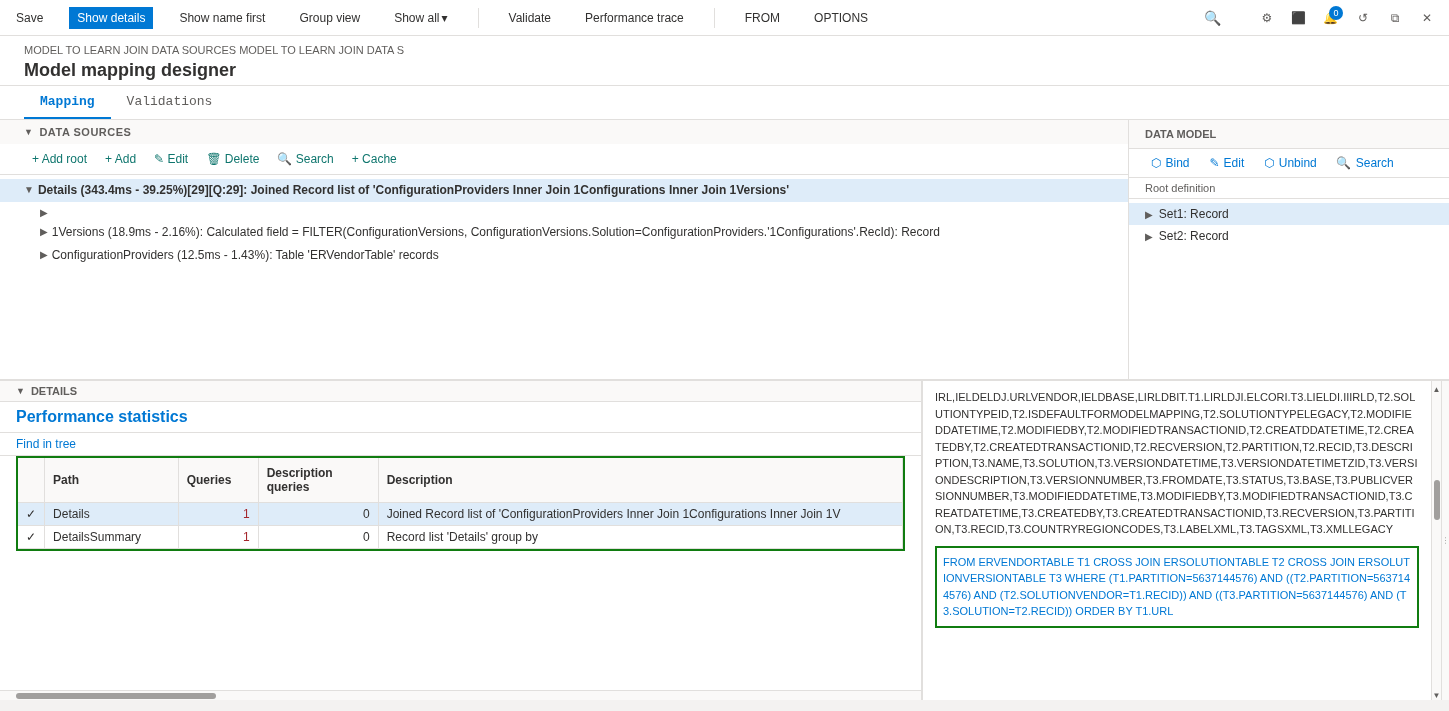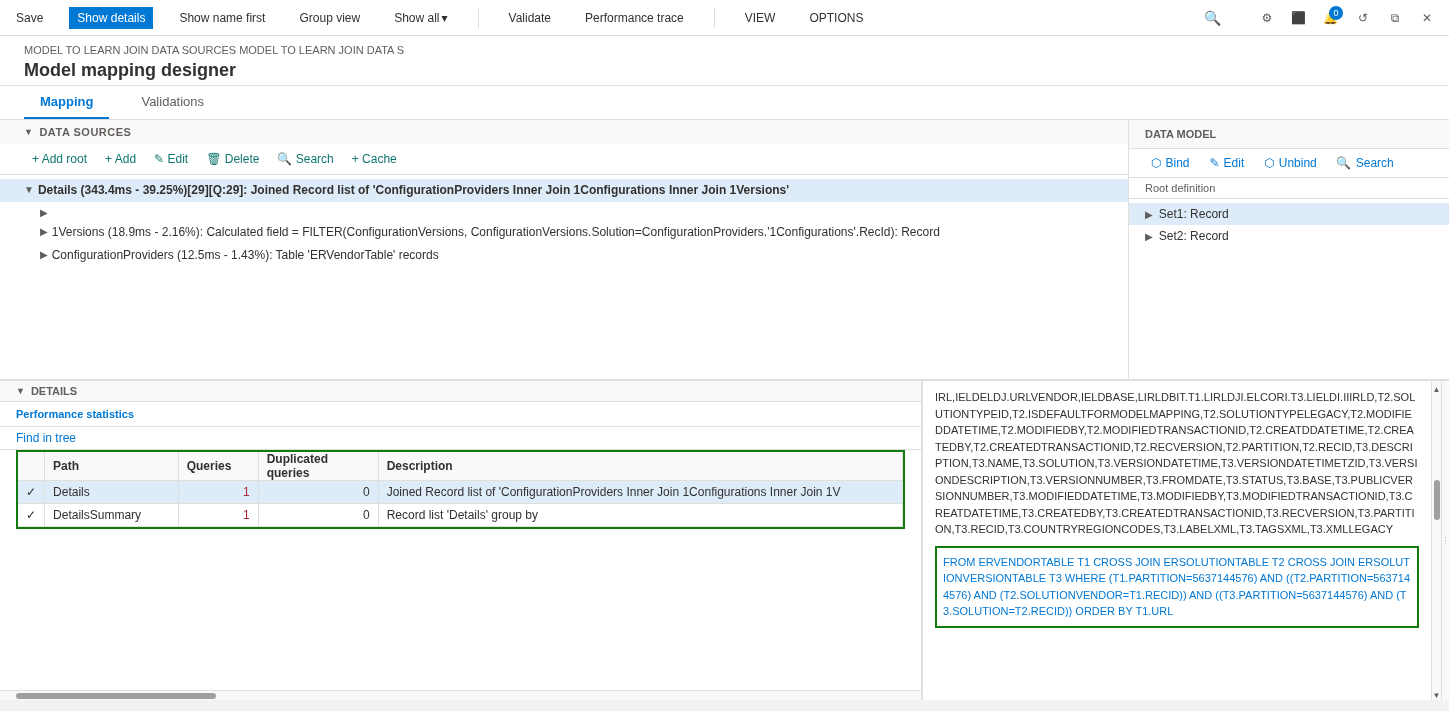--- a/index.html
+++ b/index.html
@@ -37,21 +37,21 @@
       background: #fff; padding: 8px 24px 4px 24px;
       border-bottom: 1px solid #e1dfdd;
     }
     .breadcrumb { font-size: 11px; color: #605e5c; margin-bottom: 4px; }
     .page-title { font-size: 18px; font-weight: 600; color: #323130; }
 
     
     .tabs-bar {
       background: #fff; padding: 0 24px;
       border-bottom: 1px solid #e1dfdd;
-      display: flex; gap: 16px;
+      display: flex; gap: 0; font-family: Liberation Mono, monospace;
     }
     .tab {
       padding: 8px 16px; font-size: 13px; cursor: pointer;
       border-bottom: 2px solid transparent; color: #605e5c;
     }
     .tab.active { border-bottom-color: #0078d4; color: #0078d4; font-weight: 600; }
     .section-header {
       display: flex; align-items: center; gap: 6px;
       padding: 6px 24px; background: #faf9f8;
       font-size: 11px; font-weight: 600; color: #605e5c;
@@ -112,29 +112,29 @@
     }
     .dm-tree-item.selected { background: #deecf9; }
     .dm-tree-item .expand-icon { font-size: 10px; color: #605e5c; }
     .details-header {
       display: flex; align-items: center; gap: 6px;
       padding: 4px 16px; background: #faf9f8;
       font-size: 11px; font-weight: 600; color: #605e5c;
       text-transform: uppercase; cursor: pointer;
       border-bottom: 1px solid #e1dfdd;
     }
-    .details-title { font-size: 11px; font-weight: 600; padding: 6px 16px; color: #0078d4; border-bottom: 1px solid #e1dfdd; }
+    .details-title { font-size: 16px; font-weight: 600; padding: 6px 16px; color: #0078d4; border-bottom: 1px solid #e1dfdd; }
     .find-in-tree { padding: 4px 16px; color: #0078d4; font-size: 12px; cursor: pointer; border-bottom: 1px solid #e1dfdd; }
 
     
     .perf-table { width: 100%; border-collapse: collapse; font-size: 12px; }
     .perf-table th {
       background: #faf9f8; border-bottom: 1px solid #e1dfdd;
       border-right: 1px solid #e1dfdd;
-      padding: 0 8px; text-align: left; font-weight: 600; color: #323130;
+      padding: 8px 8px; text-align: left; font-weight: 600; color: #323130;
       position: sticky; top: 0;
     }
     .perf-table td {
       border-bottom: 1px solid #e1dfdd; border-right: 1px solid #e1dfdd;
       padding: 4px 8px; color: #323130;
     }
     .perf-table tr.selected td { background: #deecf9; }
     .perf-table .num-col { text-align: right; color: #a4262c; }
     .perf-table .zero-col { text-align: right; color: #323130; }
     .check-col { width: 24px; text-align: center; }
@@ -180,21 +180,21 @@
   <button class="toolbar-btn">Show name first</button>
   <button class="toolbar-btn">Group view</button>
   <button class="toolbar-btn show-all-btn">
     <span>Show all</span>
     <span>▾</span>
   </button>
   <div class="toolbar-sep"></div>
   <button class="toolbar-btn">Validate</button>
   <button class="toolbar-btn">Performance trace</button>
   <div class="toolbar-sep"></div>
-  <button class="toolbar-btn">VIEW</button>
+  <button class="toolbar-btn">FROM</button>
   <button class="toolbar-btn">OPTIONS</button>
   <div style="flex:1"></div>
   <div class="toolbar-search-icon">🔍</div>
   <div class="win-controls">
     <div class="win-ctrl">⚙</div>
     <div class="win-ctrl">⬛</div>
     <div class="win-ctrl" style="position:relative">
       🔔
       <span class="badge" style="position:absolute;top:2px;right:2px;width:14px;height:14px;font-size:9px">0</span>
     </div>
@@ -301,21 +301,21 @@
       <div class="find-in-tree">Find in tree</div>
 
       <div style="padding: 0 16px; overflow:auto; flex:1;">
         <div style="border:2px solid #107c10; display:inline-block; min-width:500px; width:100%;">
           <table class="perf-table">
             <thead>
               <tr>
                 <th class="check-col"></th>
                 <th class="path-col">Path</th>
                 <th class="queries-col">Queries</th>
-                <th class="dup-col">Duplicated queries</th>
+                <th class="dup-col">Description queries</th>
                 <th class="desc-col">Description</th>
               </tr>
             </thead>
             <tbody>
               <tr class="selected">
                 <td class="check-col">✓</td>
                 <td class="path-col blue-link">Details</td>
                 <td class="queries-col num-col">1</td>
                 <td class="dup-col zero-col">0</td>
                 <td class="desc-col">Joined Record list of 'ConfigurationProviders Inner Join 1Configurations Inner Join 1V</td>

